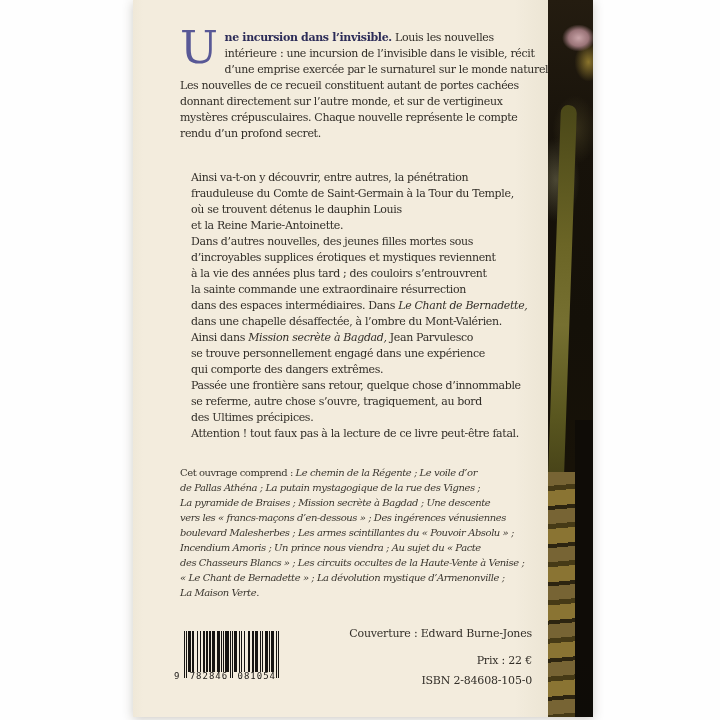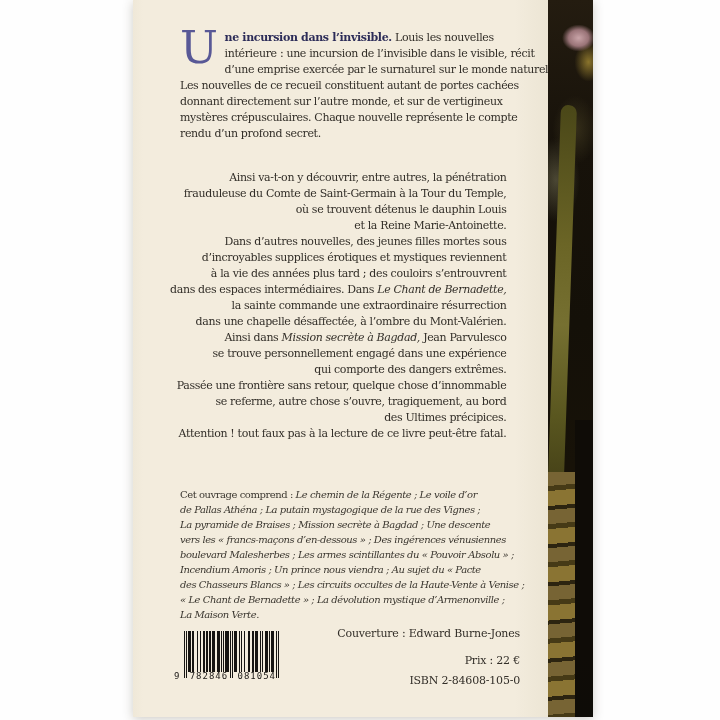--- a/index.html
+++ b/index.html
@@ -23,28 +23,28 @@
        background:linear-gradient(180deg,#4a4718,#6b6526 35%,#767031 55%,#59561f 78%,#3f3a15);
        transform:rotate(2deg);border-radius:45%/8px;}
   .art .gold-trunk{position:absolute;left:0;bottom:0;width:27px;height:245px;
        background:repeating-linear-gradient(175deg,#776434 0 14px,#463a16 14px 19px,#8a7433 19px 34px,#2c2410 34px 38px);}
   .art .dark-right{position:absolute;right:0;top:420px;width:18px;height:300px;background:#0e0c07;opacity:.85;}
 
   
   .para{position:absolute;color:#322e28;}
   .line{white-space:nowrap;}
   .para1{left:47px;top:30px;font-size:11px;line-height:16px;letter-spacing:-.35px;}
-  .para2{left:37px;top:170px;font-size:11px;line-height:16px;letter-spacing:-.35px;text-align:right;}
-  .para3{left:47px;top:487px;font-size:10px;line-height:15px;letter-spacing:-.45px;color:#3a362f;}
+  .para2{left:58px;top:170px;font-size:11px;line-height:16px;letter-spacing:-.35px;}
+  .para3{left:47px;top:465px;font-size:10px;line-height:15px;letter-spacing:-.45px;color:#3a362f;}
   .s-b{font-weight:bold;color:#2c2c58;text-align:right;}
   .s-i{font-style:italic;}
   .s-r{}
   .dropcap{float:left;font-size:45px;line-height:33px;height:33px;color:#585896;
            margin:1px 7px 0 0;font-family:"DejaVu Serif",serif;}
-  .credit{position:absolute;right:28px;text-align:right;font-size:11px;
+  .credit{position:absolute;right:16px;text-align:right;font-size:11px;
           letter-spacing:-.2px;color:#322e28;white-space:nowrap;}
   .credit.cover{top:627px;} .credit.price{top:654px;} .credit.isbn{top:674px;}
 
   
   .barcode{position:absolute;left:43px;top:631px;width:106px;height:56px;}
   .bars{position:absolute;left:8px;top:0;width:95px;height:48px;display:flex;}
   .mod{width:1px;height:41px;background:transparent;}
   .mod.on{background:#171512;}
   .mod.guard{height:47px;}
   .bc-digits{position:absolute;left:-2px;top:40px;width:102px;display:flex;
@@ -73,22 +73,22 @@
       </div>
 
       <div class="para para2">
           <div class="line"><span class="s-r">Ainsi va-t-on y découvrir, entre autres, la pénétration</span></div>
           <div class="line"><span class="s-r">frauduleuse du Comte de Saint-Germain à la Tour du Temple,</span></div>
           <div class="line"><span class="s-r">où se trouvent détenus le dauphin Louis</span></div>
           <div class="line"><span class="s-r">et la Reine Marie-Antoinette.</span></div>
           <div class="line"><span class="s-r">Dans d’autres nouvelles, des jeunes filles mortes sous</span></div>
           <div class="line"><span class="s-r">d’incroyables supplices érotiques et mystiques reviennent</span></div>
           <div class="line"><span class="s-r">à la vie des années plus tard ; des couloirs s’entrouvrent</span></div>
+          <div class="line"><span class="s-r">la sainte commande une extraordinaire résurrection</span></div>
           <div class="line"><span class="s-r">dans des espaces intermédiaires. Dans </span><span class="s-i">Le Chant de Bernadette,</span></div>
-          <div class="line"><span class="s-r">la sainte commande une extraordinaire résurrection</span></div>
           <div class="line"><span class="s-r">dans une chapelle désaffectée, à l’ombre du Mont-Valérien.</span></div>
           <div class="line"><span class="s-r">Ainsi dans </span><span class="s-i">Mission secrète à Bagdad,</span><span class="s-r"> Jean Parvulesco</span></div>
           <div class="line"><span class="s-r">se trouve personnellement engagé dans une expérience</span></div>
           <div class="line"><span class="s-r">qui comporte des dangers extrêmes.</span></div>
           <div class="line"><span class="s-r">Passée une frontière sans retour, quelque chose d’innommable</span></div>
           <div class="line"><span class="s-r">se referme, autre chose s’ouvre, tragiquement, au bord</span></div>
           <div class="line"><span class="s-r">des Ultimes précipices.</span></div>
           <div class="line"><span class="s-r">Attention ! tout faux pas à la lecture de ce livre peut-être fatal.</span></div>
         </div>
 

